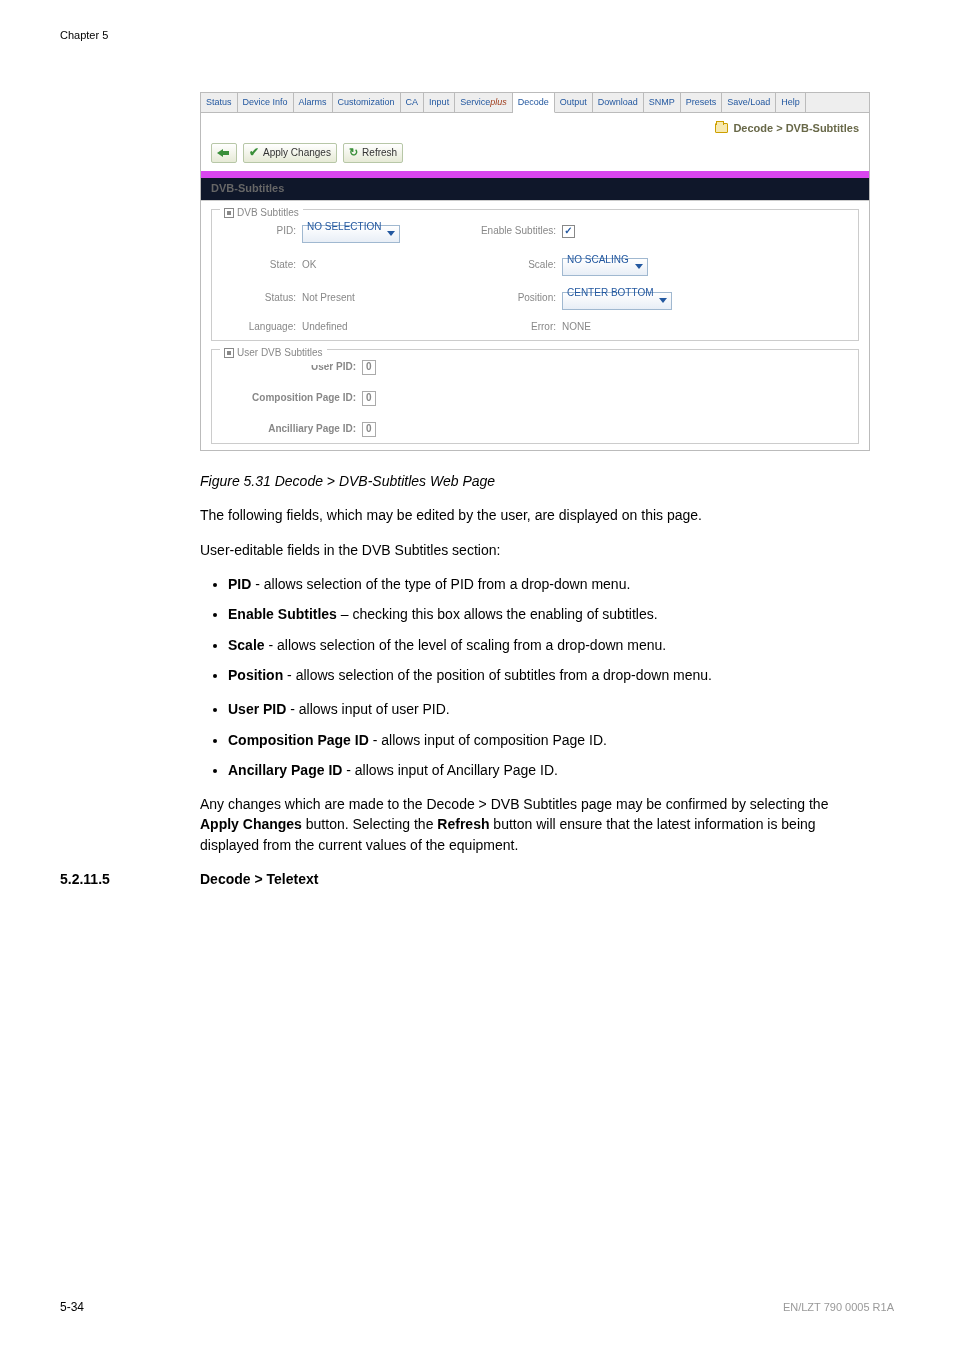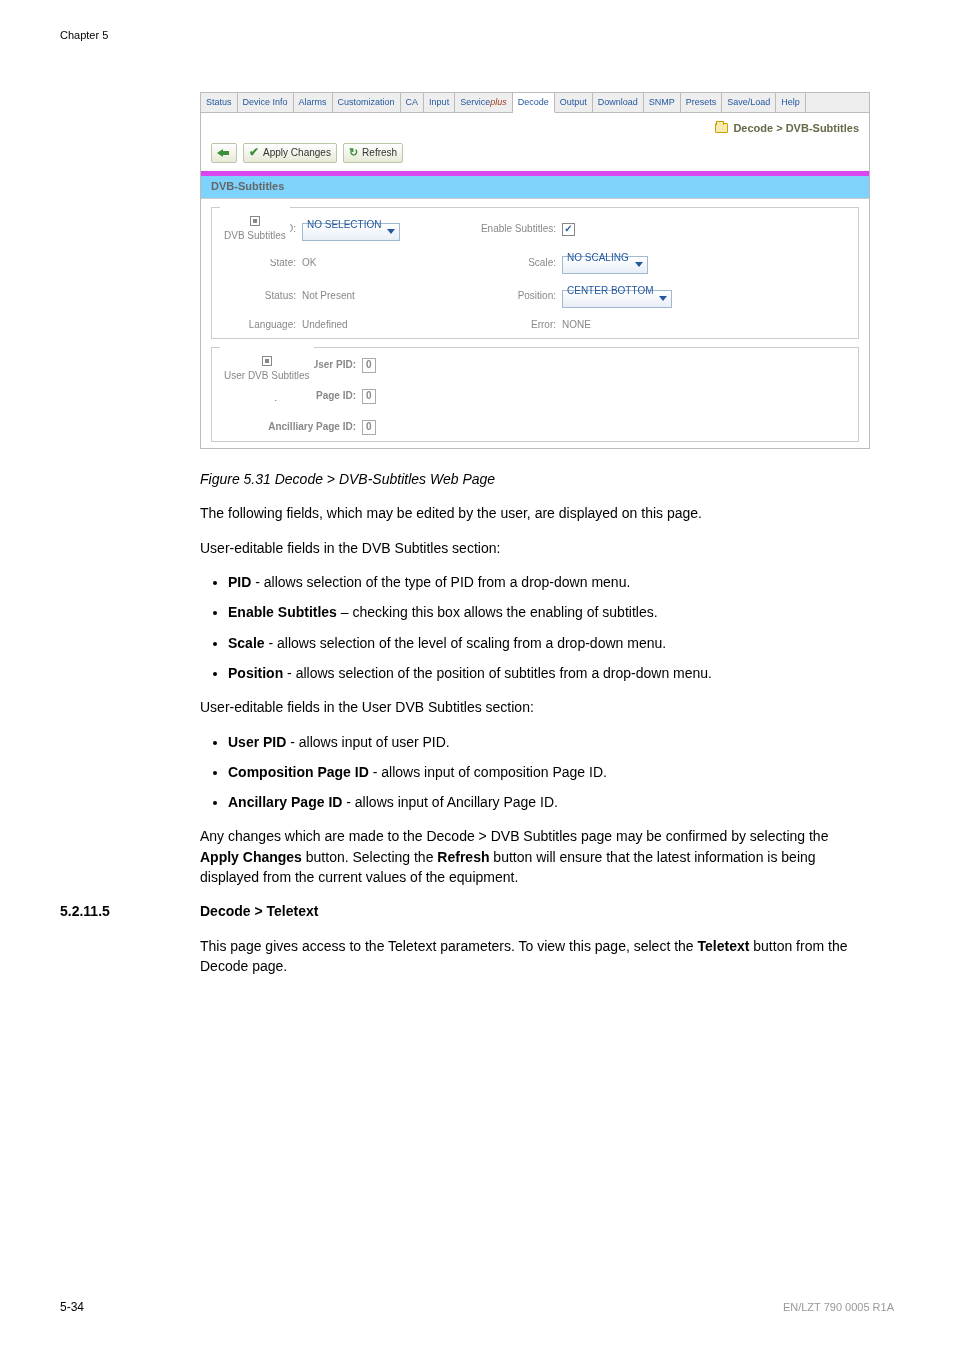--- a/index.html
+++ b/index.html
@@ -118,46 +118,45 @@
   .back-icon::after{
     content:"";
     position:absolute;
     left:5px; top:4px;
     width:7px; height:4px;
     background:#3a8f3a;
   }
   .check-icon { color:#3a8f3a; font-weight:bold; font-size:12px; }
   .refresh-icon { color:#3a8f3a; font-weight:bold; font-size:11px; }
   .section-header {
-    background: #7dd3fc;
+    background: #0f172a;
     color: #666;
     font-weight: bold;
     font-size: 11px;
     padding: 3px 10px;
-    border-top: 5px solid #d946ef;
+    border-top: 7px solid #d946ef;
     border-bottom: 1px solid #ccc;
   }
   .fieldset {
     margin: 8px 10px 6px 10px;
     border: 1px solid #ccc;
     position: relative;
     padding: 10px 10px 6px 10px;
   }
   .legend {
     position: absolute;
     top: -8px;
     left: 8px;
     background: #fff;
-    padding: 16px 4px;
+    padding: 4px 4px;
     color: #888;
     font-size: 10px;
     display: flex;
     align-items: center;
     gap: 3px;
-    flex-direction: column;
   }
   .legend .sq {
     display:inline-block;
     width:10px;height:10px;
     border:1px solid #888;
     position:relative;
   }
   .legend .sq::after{
     content:"";
     position:absolute;
@@ -320,37 +319,33 @@
   <p class="para">The following fields, which may be edited by the user, are displayed on this page.</p>
   <p class="para">User-editable fields in the DVB Subtitles section:</p>
 
   <ul class="bul">
     <li><b>PID</b><span> - allows selection of the type of PID from a drop-down menu.</span></li>
     <li><b>Enable Subtitles</b><span> – checking this box allows the enabling of subtitles.</span></li>
     <li><b>Scale</b><span> - allows selection of the level of scaling from a drop-down menu.</span></li>
     <li><b>Position</b><span> - allows selection of the position of subtitles from a drop-down menu.</span></li>
   </ul>
 
-  <p class="para">User-editable fields in the User DVB Subtitles section:</p>
 
   <ul class="bul">
     <li><b>User PID</b><span> - allows input of user PID.</span></li>
     <li><b>Composition Page ID</b><span> - allows input of composition Page ID.</span></li>
     <li><b>Ancillary Page ID</b><span> - allows input of Ancillary Page ID.</span></li>
   </ul>
 
   <p class="para">
     <span>Any changes which are made to the Decode &gt; DVB Subtitles page may be confirmed by selecting the </span><b>Apply Changes</b><span> button. Selecting the </span><b>Refresh</b><span> button will ensure that the latest information is being displayed from the current values of the equipment.</span>
   </p>
 
   <div class="sect-row">
     <span class="sect-num">5.2.11.5</span>
     <span class="sect-title">Decode &gt; Teletext</span>
   </div>
 
-  <p class="para">
-    <span>This page gives access to the Teletext parameters. To view this page, select the </span><b>Teletext</b><span> button from the Decode page.</span>
-  </p>
 
 </div>
 
 <div class="footer-left">5-34</div>
 <div class="footer-right">EN/LZT 790 0005 R1A</div>
 
 </body></html>

